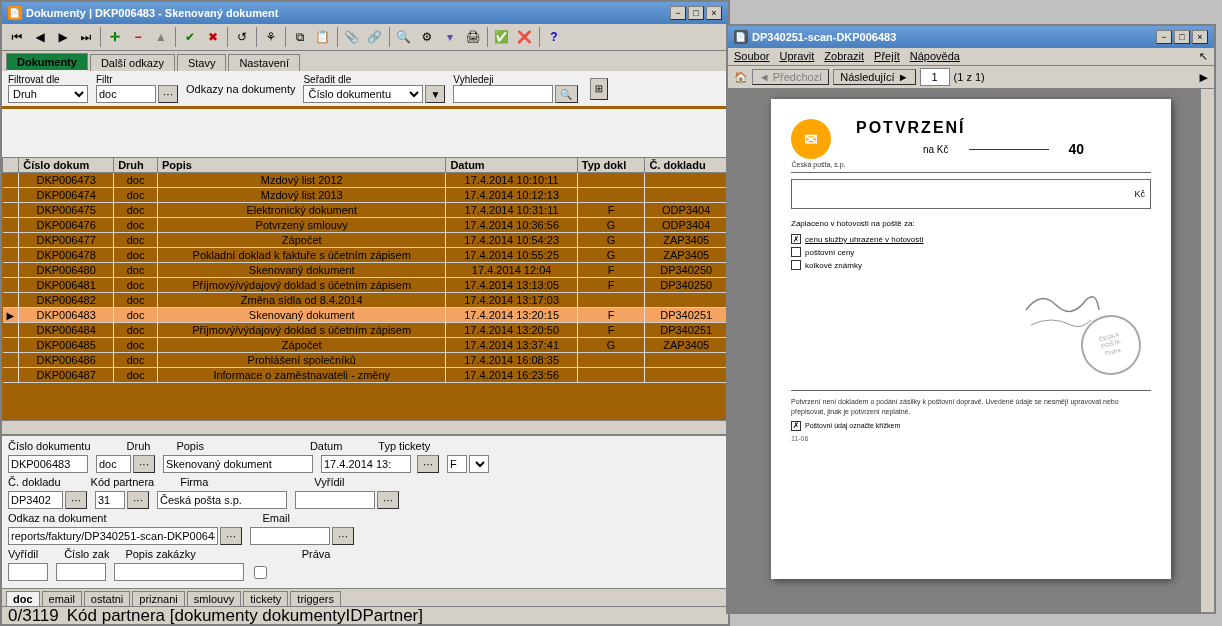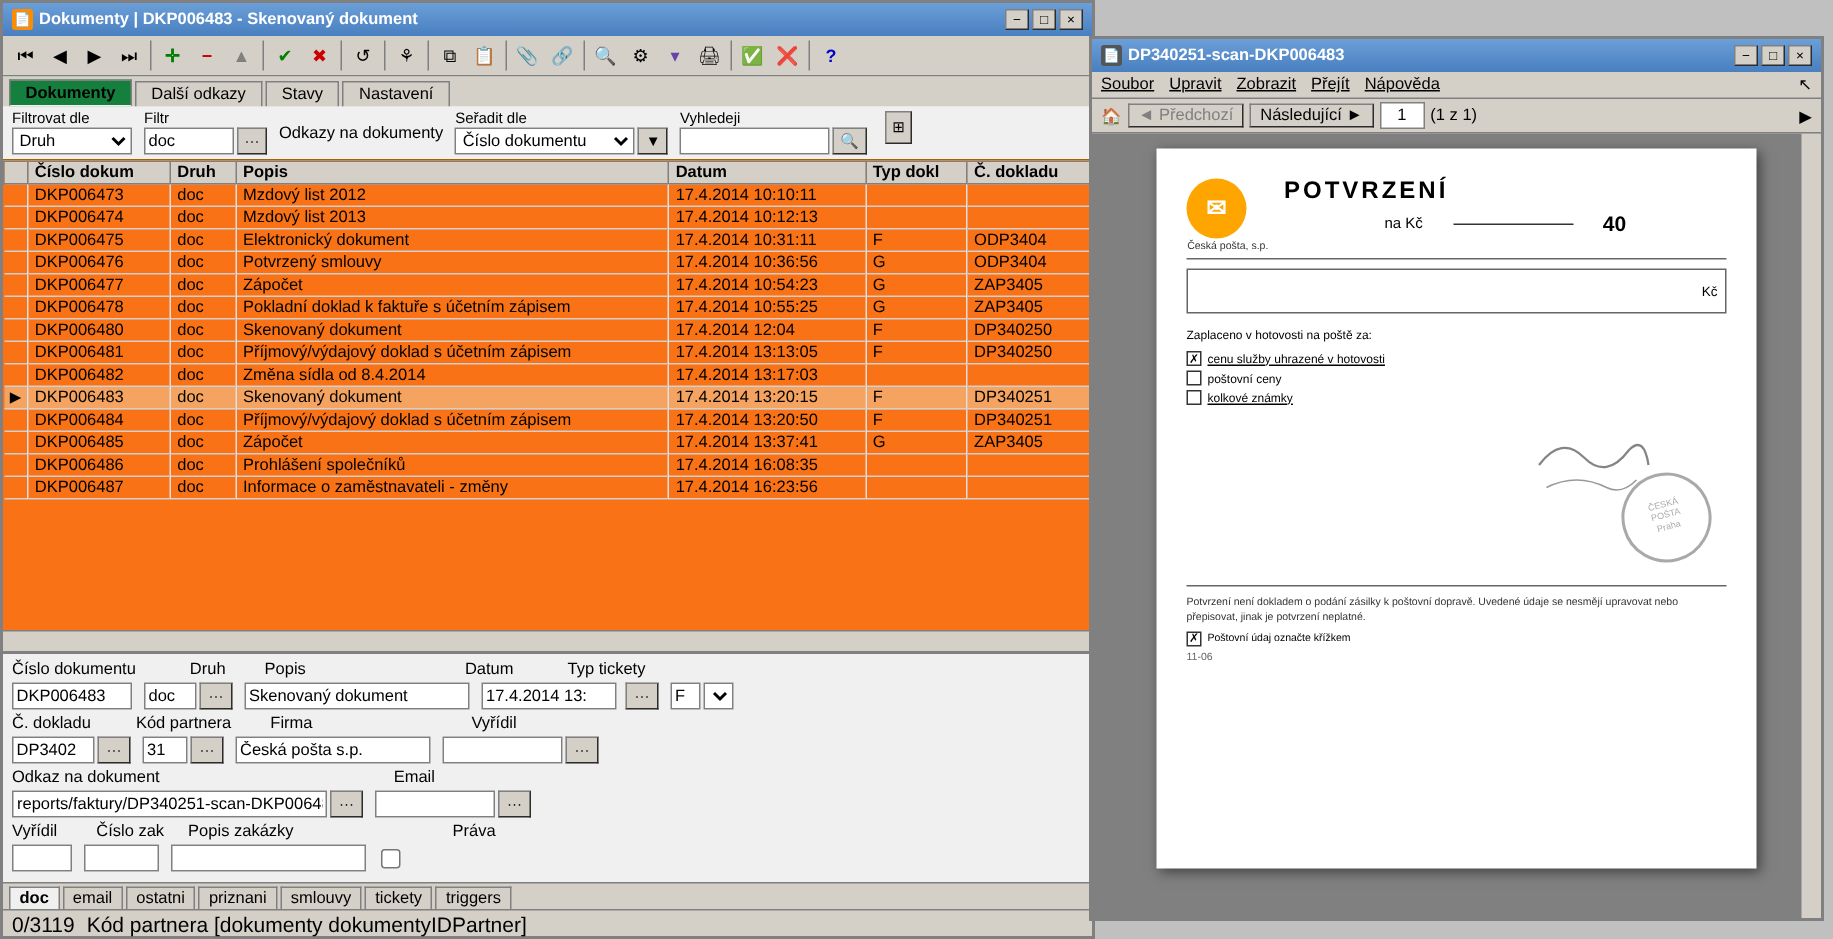--- a/index.html
+++ b/index.html
@@ -81,23 +81,24 @@
     }
     .tab.active {
       background: #15803d;
       border-bottom: 1px solid #f0f0f0;
       font-weight: bold;
     }
 
     
     .filter-bar {
       background: #f0f0f0;
-      border-bottom: 1px solid #a16207;
+      border-bottom: 3px solid #a16207;
       padding: 3px 6px;
       display: flex;
+      align-items: center;
       gap: 8px;
       flex-shrink: 0;
     }
     .filter-group { display: flex; align-items: center; gap: 3px; }
     .filter-input {
       height: 18px;
       border: 1px solid #808080;
       background: white;
       padding: 0 2px;
       font-size: 11px;
@@ -124,36 +125,37 @@
       padding: 0 2px;
       font-size: 11px;
     }
     .column-labels { display: flex; flex-direction: column; font-size: 10px; }
 
     
     .table-container {
       flex: 1;
       overflow-y: auto;
       overflow-x: auto;
-      background: #f97316;
+      background: #a16207;
+      margin-top: 48px;
     }
     table {
       width: 100%;
       border-collapse: collapse;
       font-size: 11px;
     }
     thead th {
       background: #d4d0c8;
       border: 1px solid #808080;
       padding: 1px 4px;
       text-align: left;
       white-space: nowrap;
       font-weight: bold;
     }
-    tbody tr { border-bottom: 1px solid #d0d0d0; }
+    tbody tr { border-bottom: 1px solid #d0d0d0; text-align: center; }
     tbody tr.selected { background: #f4a460; }
     tbody td { padding: 1px 4px; white-space: nowrap; border-right: 1px solid #e0e0e0; }
     tbody td:first-child { width: 16px; }
     .row-arrow { color: black; font-size: 10px; }
 
     
     .scroll-area {
       height: 14px;
       background: #d4d0c8;
       border-top: 1px solid #808080;
@@ -203,21 +205,21 @@
       margin-right: 2px;
       font-size: 11px;
     }
     .bottom-tab.active { background: #f0f0f0; font-weight: bold; }
 
     
     .status-bar {
       background: #d4d0c8;
       border-top: 1px solid #808080;
       padding: 1px 6px;
-      font-size: 14px;
+      font-size: 17px;
       display: flex;
       align-items: center;
       gap: 8px;
       flex-shrink: 0;
       height: 18px;
     }
 
     
     .pdf-window {
       position: absolute;
@@ -728,21 +730,21 @@
 
       <div style="margin-bottom:10px;">
         <div style="display:flex; align-items:center; gap:4px; margin-bottom:3px;">
           <div style="width:10px; height:10px; border:1px solid #333; display:flex; align-items:center; justify-content:center; font-size:8px; background:white;">✗</div>
           <span style="font-size:8px;text-decoration:underline;">cenu služby uhrazené v hotovosti</span>
         </div>
         <div style="display:flex; align-items:center; gap:4px; margin-bottom:3px;">
           <div style="width:10px; height:10px; border:1px solid #333; background:white;"></div>
           <span style="font-size:8px;">poštovní ceny</span>
         </div>
-        <div style="display:flex; align-items:center; gap:4px; margin-bottom:3px;text-decoration:underline;">
+        <div style="display:flex; align-items:center; gap:4px; margin-bottom:3px;">
           <div style="width:10px; height:10px; border:1px solid #333; background:white;"></div>
           <span style="font-size:8px;">kolkové známky</span>
         </div>
       </div>
 
       <div style="position:relative; height:100px; margin-bottom:10px;">
 
         <svg style="position:absolute; right:50px; top:0; width:80px; height:60px;">
           <path d="M5,30 Q20,10 35,25 Q50,40 65,20 Q75,10 78,30" stroke="#333" stroke-width="1.5" fill="none" opacity="0.6"></path>
           <path d="M10,45 Q30,35 50,45 Q60,50 70,40" stroke="#333" stroke-width="1" fill="none" opacity="0.5"></path>

